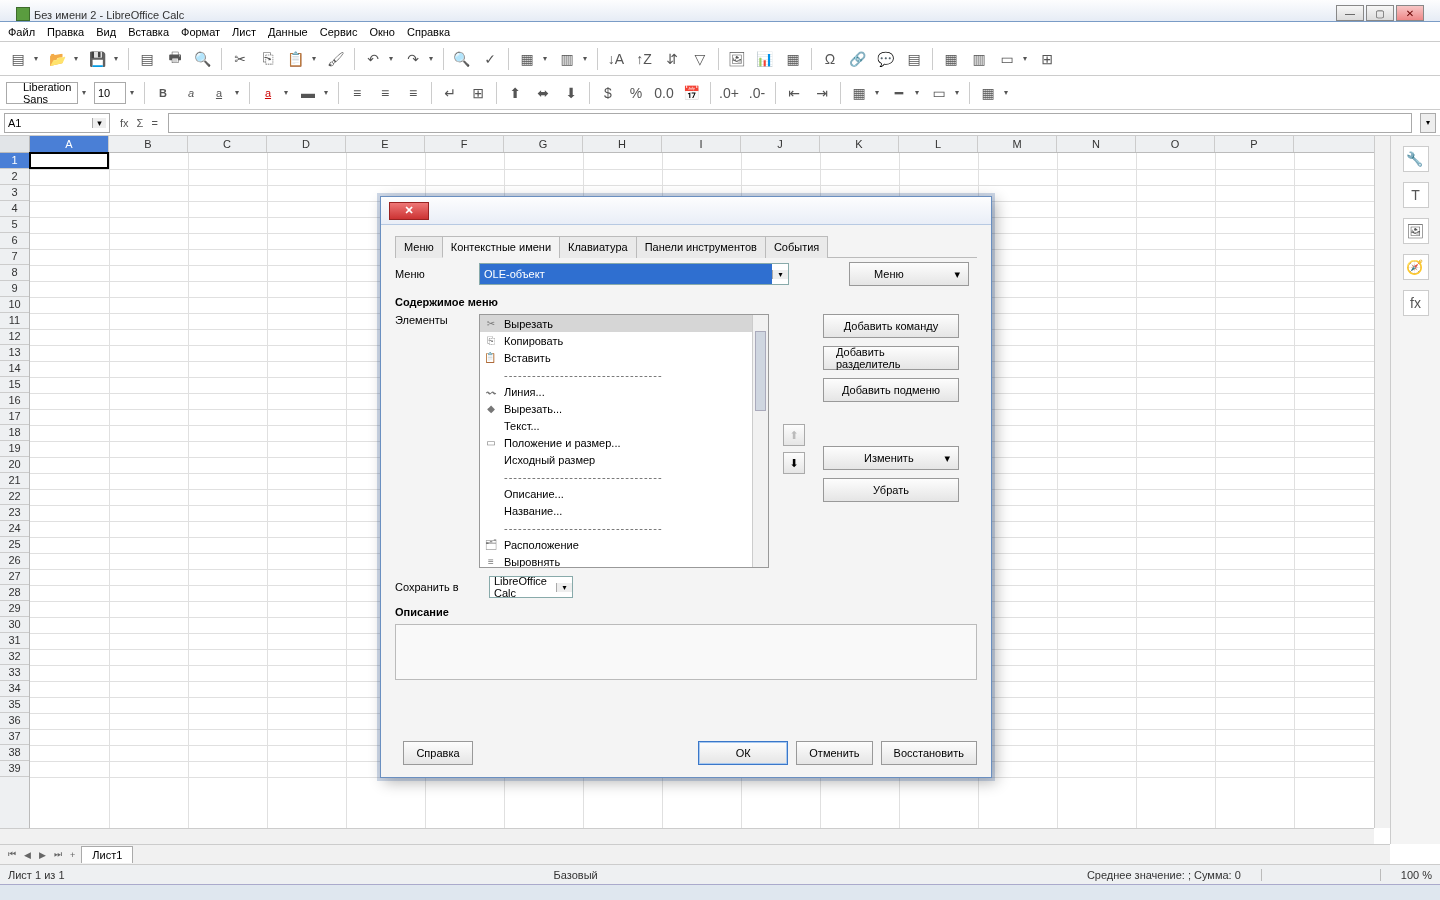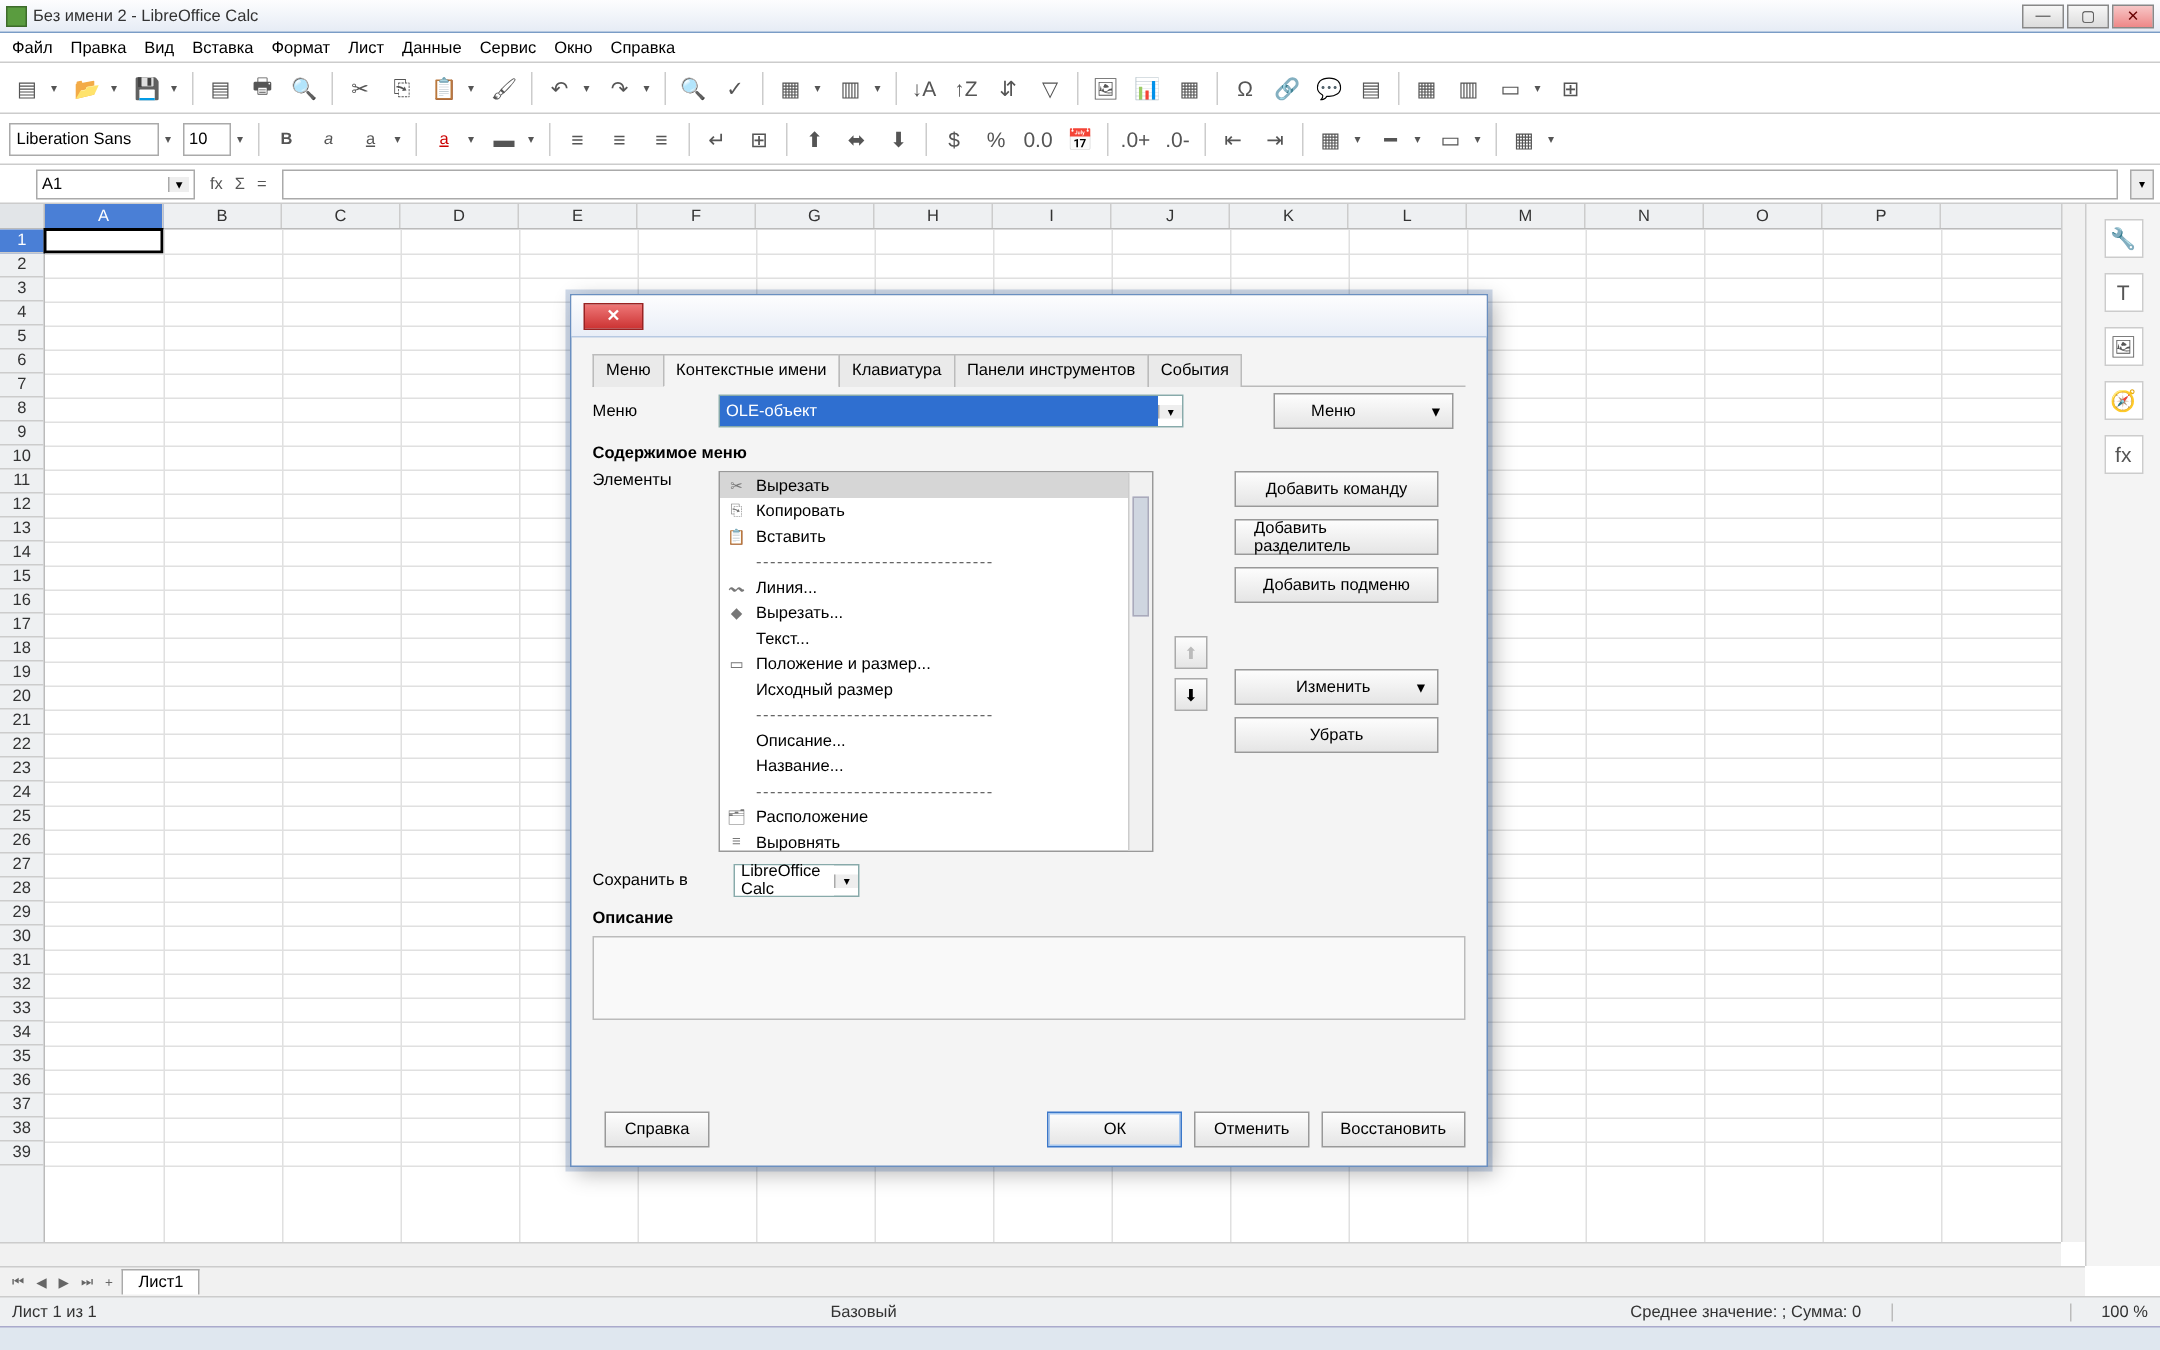--- a/index.html
+++ b/index.html
@@ -1,40 +1,40 @@
 <!DOCTYPE html>
 <html><head>
 <meta charset="utf-8">
 <style>
 * { margin: 0; padding: 0; box-sizing: border-box; font-family: "Segoe UI", Tahoma, sans-serif; font-size: 11px; }
 body { background: #fff; overflow: hidden; width: 1440px; height: 900px; position: relative; }
 
 
-.titlebar { height: 22px; background: linear-gradient(#fdfdfe,#e6ecf5); border-bottom: 1px solid #7a9cc6; display: flex; align-items: center; padding: 0 4px; }
+.titlebar { height: 22px; background: linear-gradient(#fdfdfe,#e6ecf5); border-bottom: 1px solid #7a9cc6; display: flex; align-items: flex-end; padding: 0 16px; }
 .titlebar .app-icon { width: 14px; height: 14px; background: #5a9c3f; border: 1px solid #3d6b2b; margin-right: 4px; }
 .titlebar .title { flex: 1; color: #333; }
 .winbtns { display: flex; gap: 2px; }
 .winbtn { width: 28px; height: 16px; border: 1px solid #888; background: linear-gradient(#f7f7f7,#dcdcdc); display:flex;align-items:center;justify-content:center;font-size:10px;color:#444;}
 .winbtn.close { background: linear-gradient(#f7c6c6,#e88); color:#600;}
 
 
 .menubar { height: 20px; display: flex; align-items: center; gap: 12px; padding: 0 8px; border-bottom: 1px solid #ccc; }
 .menubar span { cursor: default; }
 
 
 .toolbar { height: 34px; border-bottom: 1px solid #ccc; display: flex; align-items: center; gap: 4px; padding: 0 6px; }
 .tb-btn { width: 24px; height: 24px; border: 1px solid transparent; display:flex;align-items:center;justify-content:center; color:#555; font-size:14px; background:#fff; }
 .tb-sep { width:1px; height:22px; background:#ccc; margin:0 2px; }
 .tb-drop { width:8px; font-size:8px; color:#555; }
-.font-name { width:100px; height:22px; border:1px solid #aaa; background:#fff; padding:0 4px; display:flex;align-items:center;}
+.font-name { width:72px; height:22px; border:1px solid #aaa; background:#fff; padding:0 16px; display:flex;align-items:center;}
 .font-size { width:32px; height:22px; border:1px solid #aaa; background:#fff; padding:0 3px; display:flex;align-items:center;}
 
 
 .formulabar { height: 26px; border-bottom: 1px solid #ccc; display:flex; align-items:center; padding:0 4px; gap:4px;}
-.namebox { width:106px; height:20px; border:1px solid #aaa; background:#fff; padding:0 3px; display:flex;align-items:center;margin-left:20px; }
+.namebox { width:106px; height:20px; border:1px solid #aaa; background:#fff; padding:0 3px; display:flex;align-items:center; }
 .namebox .dd { margin-left:auto; width:14px; text-align:center; font-size:9px; background:#eee; border-left:1px solid #aaa;}
 .fx-icons { display:flex; gap:8px; padding:0 6px; color:#555; font-size:13px; }
 .formula-input { flex:1; height:20px; border:1px solid #aaa; background:#fff; margin-right:4px;}
 .formula-expand { width:16px;height:20px;border:1px solid #aaa;background:#eee;display:flex;align-items:center;justify-content:center;font-size:8px;}
 
 
 .sheet-area { position:absolute; top:136px; left:0; right:50px; bottom:56px; background:#fff; overflow:hidden;}
 .col-headers { position:absolute; top:0; left:30px; right:16px; height:17px; display:flex; background:#eef0f2; border-bottom:1px solid #bbb;}
 .col-h { width:79px; border-right:1px solid #ccc; text-align:center; line-height:16px; color:#333; }
 .col-h.active { background:#4a7fd6; color:#fff;}

